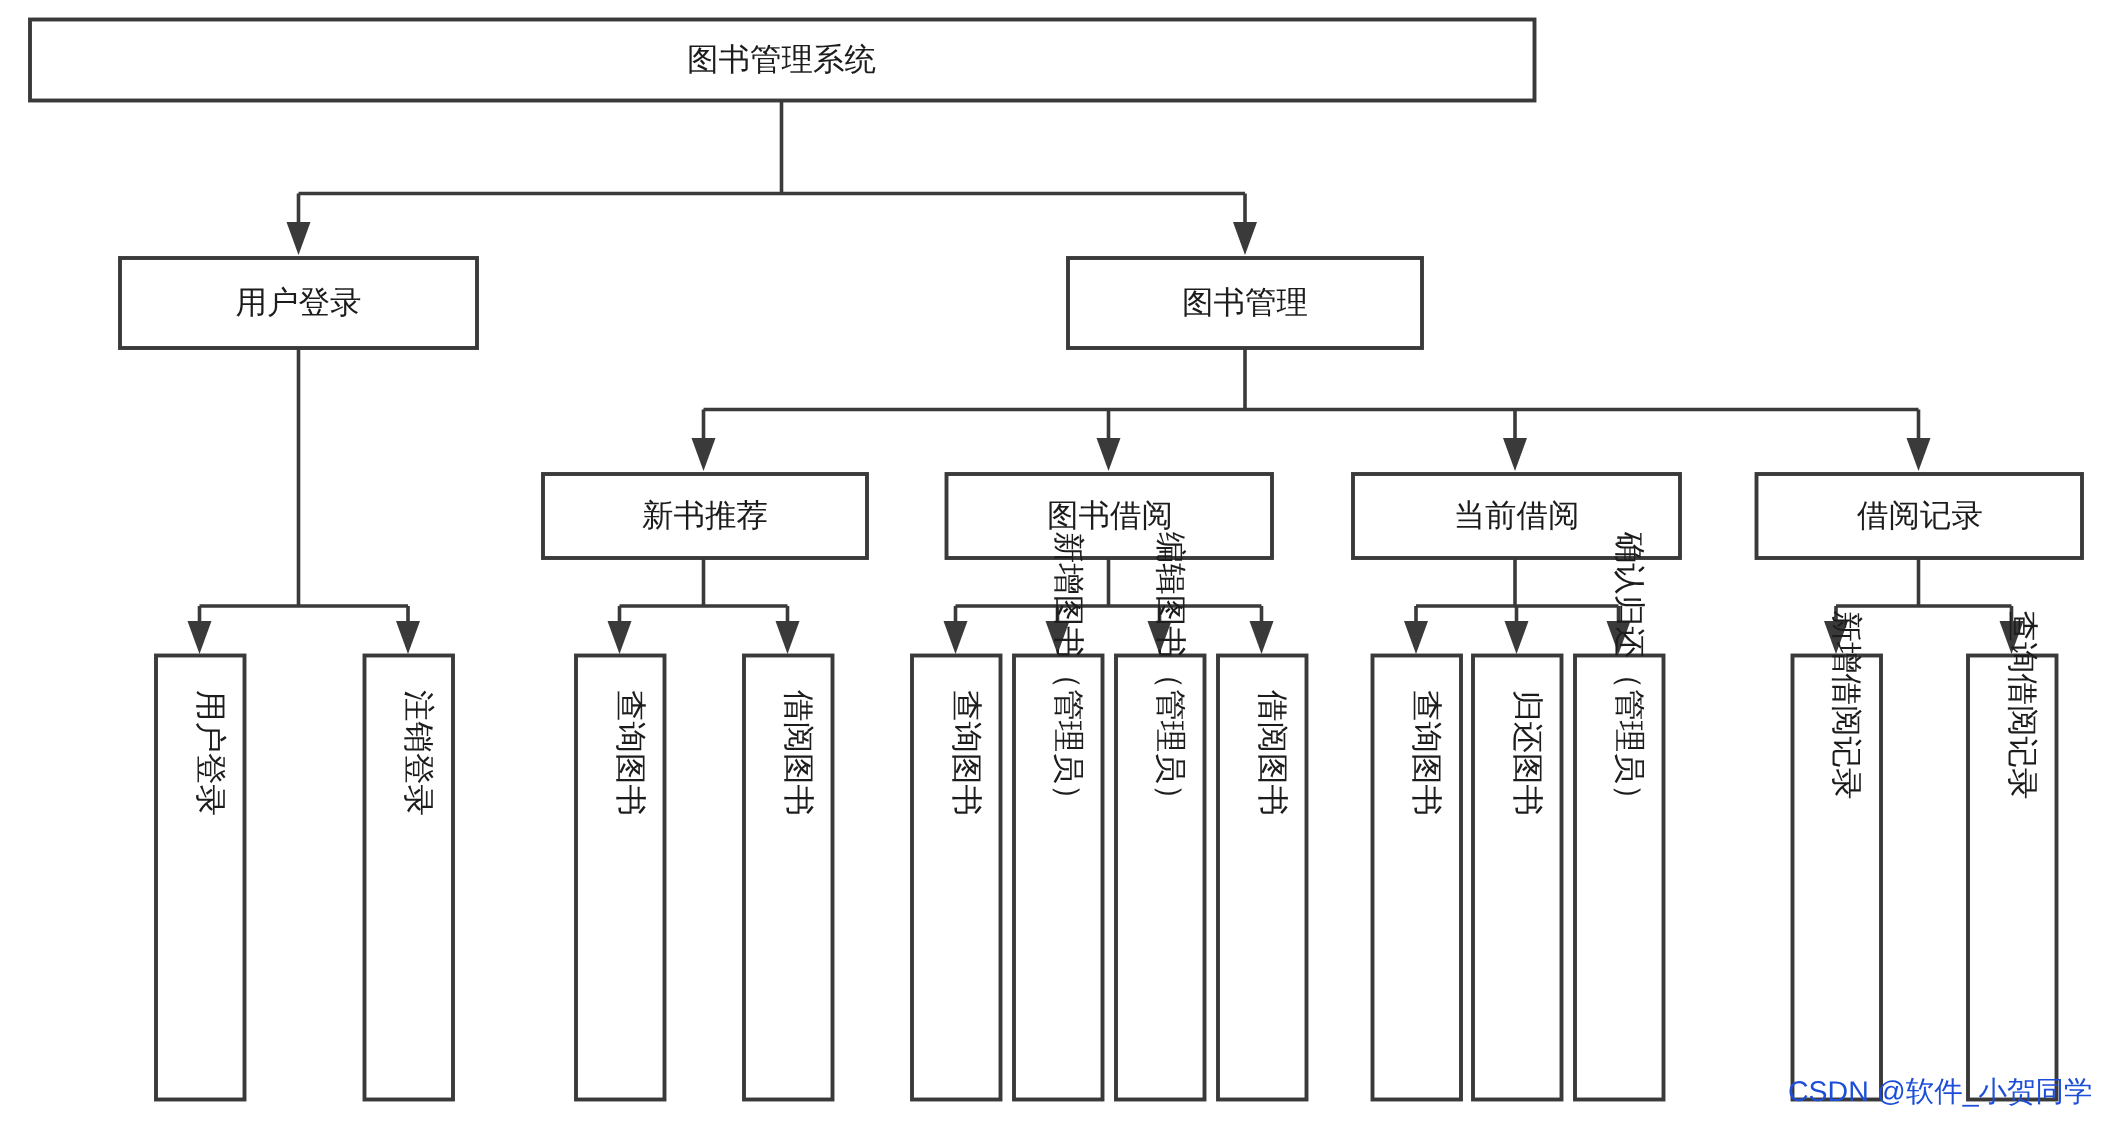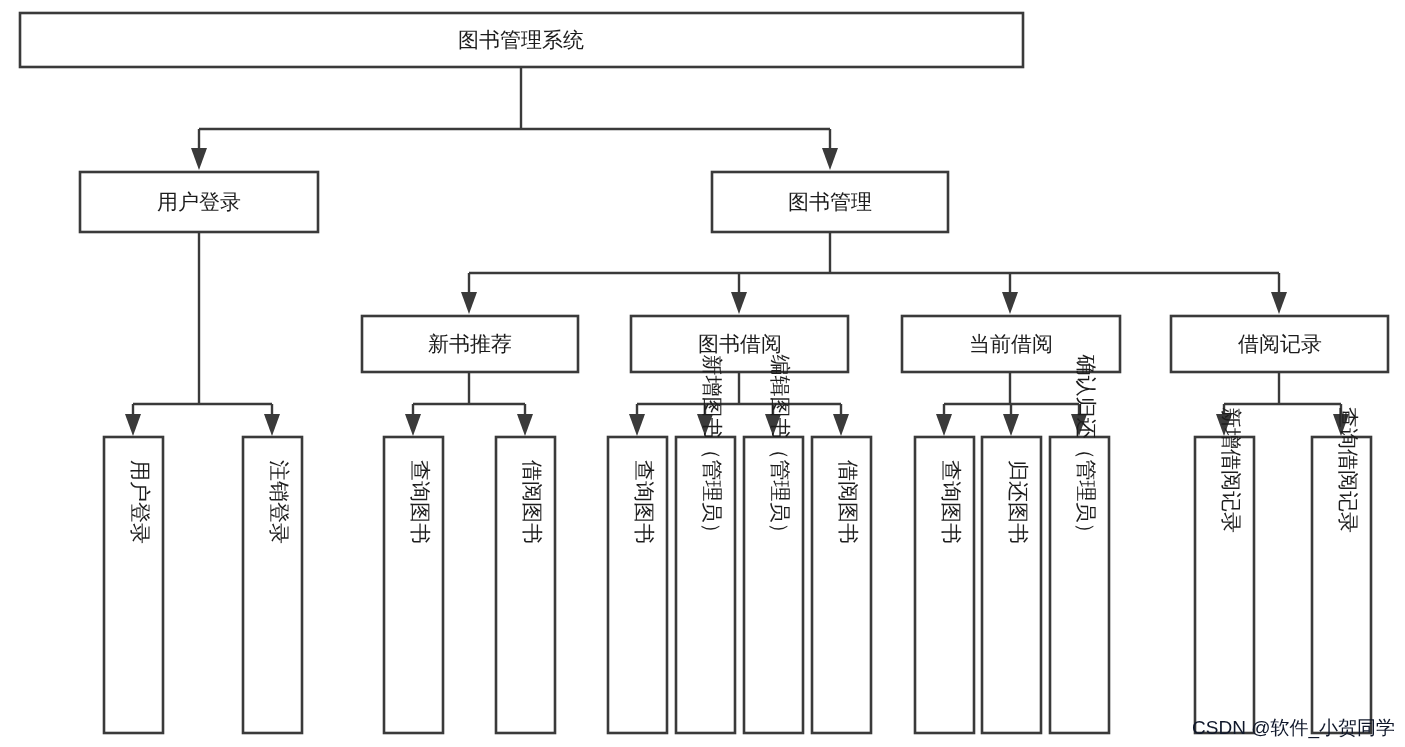--- a/index.html
+++ b/index.html
@@ -54,21 +54,21 @@
     font-size: 21px;
     fill: #1c1c1c;
     text-anchor: middle;
   }
   .watermark-text {
     position: absolute;
     right: 10px;
     bottom: 6px;
     font-family: "Liberation Sans", "DejaVu Sans", sans-serif;
     font-size: 19px;
-    color: #0f172a;
+    color: #1d4ed8;
     white-space: nowrap;
     user-select: none;
   }
 </style>
 </head>
 <body>
 
 <div id="diagram-root">
 
   <svg class="diagram-canvas" viewBox="0 0 1405 747" xmlns="http://www.w3.org/2000/svg">

